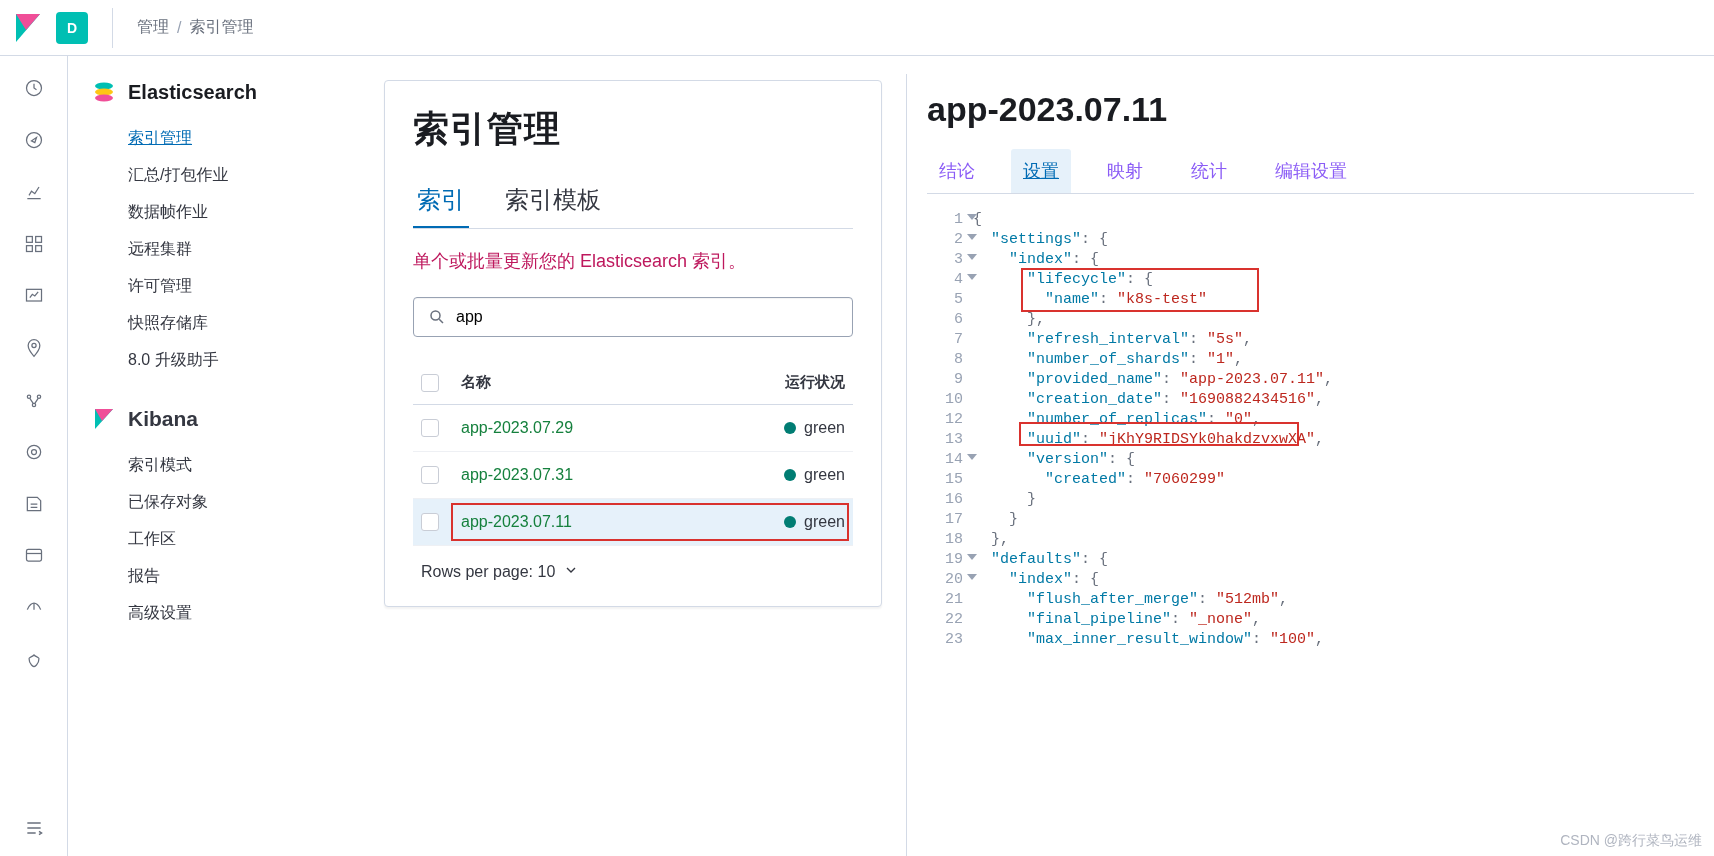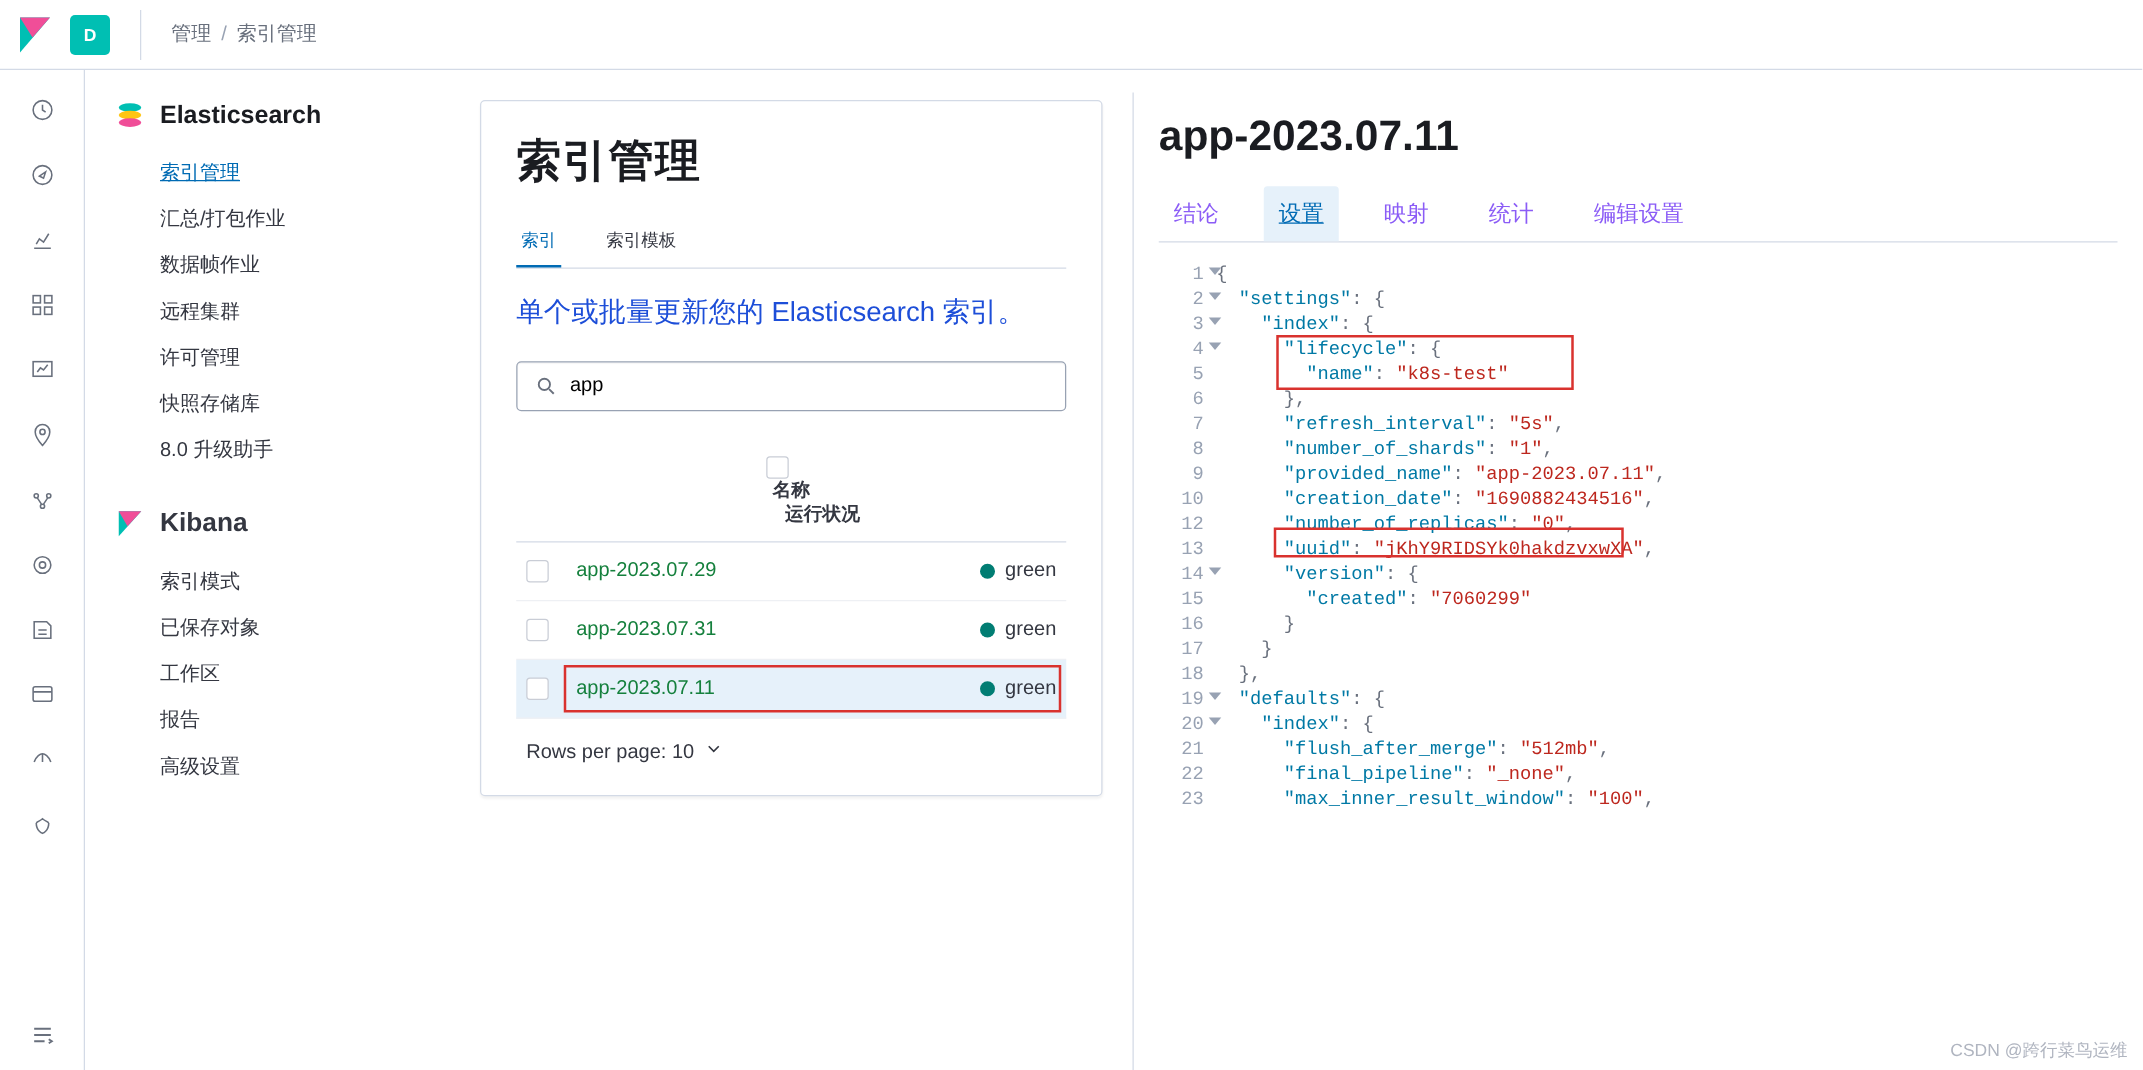--- a/index.html
+++ b/index.html
@@ -28,29 +28,29 @@
 .nav-item { padding: 8px 0; font-size: 16px; color: #343741; cursor: pointer; }
 .nav-item.active { color: #006bb4; text-decoration: underline; }
 .kibana-hdr { display: flex; align-items: center; gap: 12px; margin: 28px 0 16px; }
 .kibana-hdr .kb-logo { width: 24px; height: 24px; }
 
 
 .main { position: absolute; left: 384px; top: 80px; width: 498px; border: 1px solid #d3dae6; border-radius: 4px; box-shadow: 0 2px 2px rgba(0,0,0,.05); background: #fff; }
 .main-inner { padding: 24px 28px 20px; }
 .main h1 { font-size: 36px; font-weight: 700; color: #1a1c21; margin-bottom: 20px; letter-spacing: 1px; }
 .tabs { display: flex; gap: 32px; border-bottom: 1px solid #d3dae6; margin-bottom: 20px; }
-.tab { padding: 10px 4px; font-size: 14px; color: #343741; cursor: pointer; border-bottom: 2px solid transparent; }
+.tab { padding: 10px 4px; font-size: 24px; color: #343741; cursor: pointer; border-bottom: 2px solid transparent; }
 .tab.active { color: #006bb4; border-bottom-color: #006bb4; }
-.desc { font-size: 22px; color: #1d4ed8; margin-bottom: 24px; }
+.desc { font-size: 18px; color: #be185d; margin-bottom: 24px; }
 .search-box { border: 1px solid #98a2b3; border-radius: 4px; padding: 10px 14px; display: flex; align-items: center; gap: 10px; margin-bottom: 24px; box-shadow: 0 1px 1px rgba(0,0,0,.05) inset; }
 .search-box input { border: none; outline: none; font-size: 16px; flex: 1; background: transparent; }
 .search-icon { width: 18px; height: 18px; color: #69707d; }
 
 .table { width: 100%; }
-.thead { display: flex; align-items: center; padding: 12px 8px; border-bottom: 1px solid #d3dae6; font-size: 15px; font-weight: 600; flex-direction: column; }
+.thead { display: flex; align-items: center; padding: 12px 8px; border-bottom: 1px solid #d3dae6; font-size: 15px; font-weight: 600; }
 .col-check { width: 40px; }
 .col-name { flex: 1; }
 .col-status { width: 110px; text-align: right; }
 .trow { display: flex; align-items: center; padding: 14px 8px; border-bottom: 1px solid #eef0f4; font-size: 16px; }
 .trow.selected { background: #e6f1fa; }
 .trow .idx-link { color: #15803d; cursor: pointer; }
 .checkbox { width: 18px; height: 18px; border: 1px solid #c9cdd6; border-radius: 3px; background: #fff; }
 .dot { width: 12px; height: 12px; border-radius: 50%; display: inline-block; margin-right: 6px; }
 .dot.green { background: #017d73; }
 .status-cell { display: flex; align-items: center; justify-content: flex-end; gap: 2px; }

